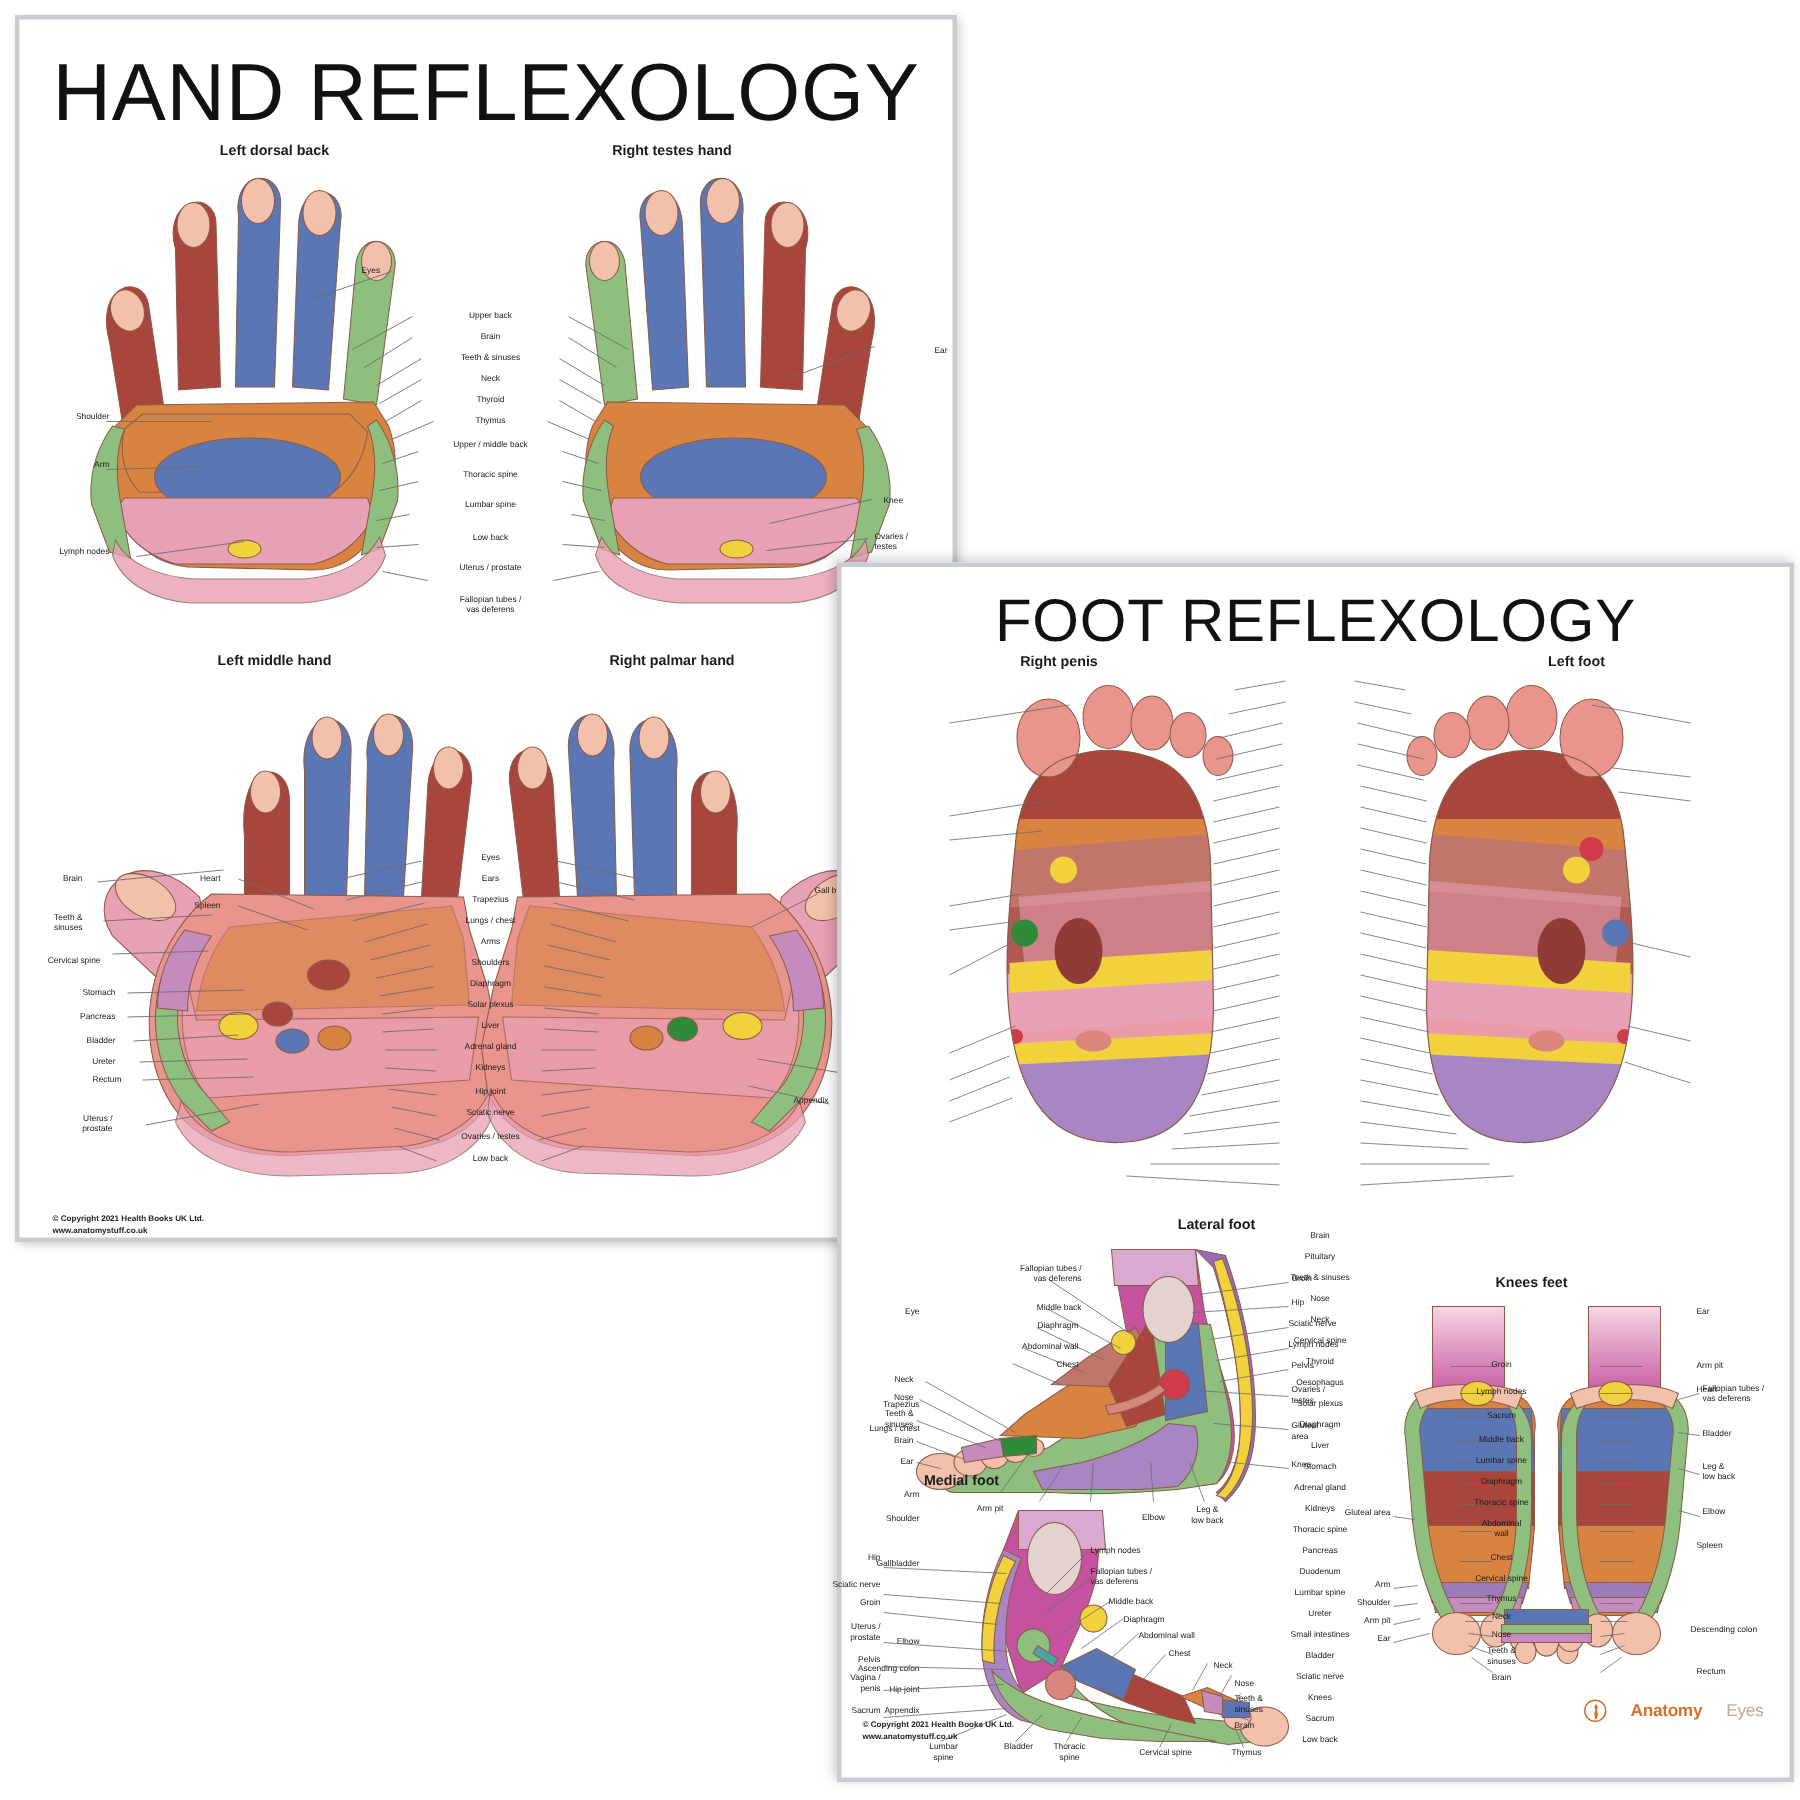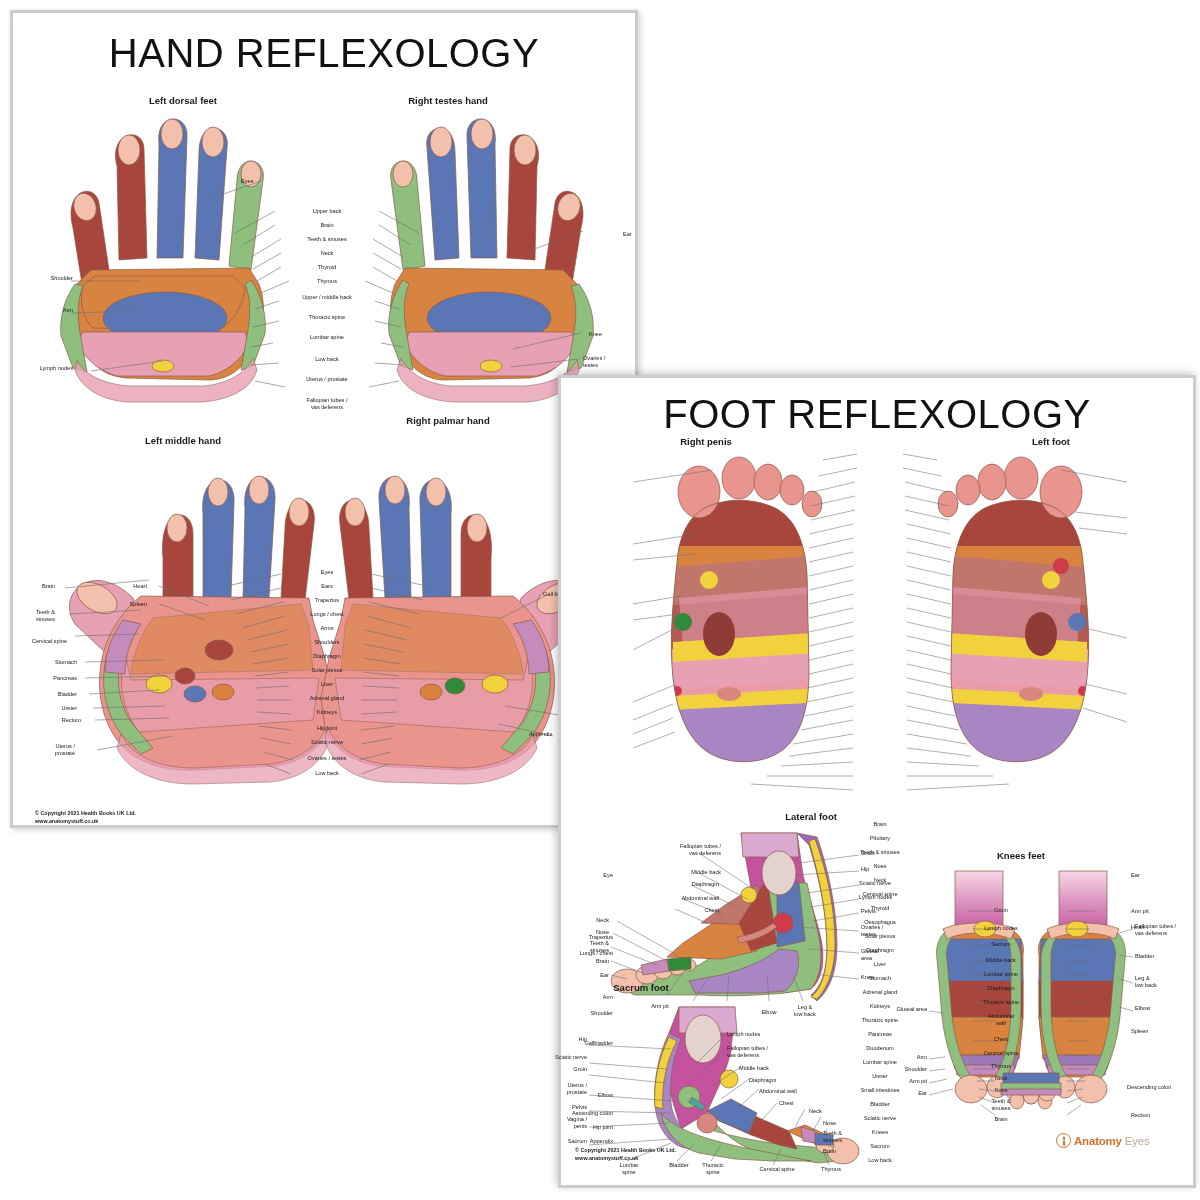--- a/index.html
+++ b/index.html
@@ -3,48 +3,48 @@
 <meta charset="utf-8">
 <style>
   html,body{margin:0;padding:0;background:#ffffff;}
   body{width:1200px;height:1200px;font-family:"Liberation Sans",sans-serif;overflow:hidden;position:relative;}
 
   .poster{position:absolute;background:#ffffff;border:3px solid #c9cdd2;box-sizing:border-box;}
   #hand-poster{left:10px;top:10px;width:628px;height:818px;z-index:1;box-shadow:2px 2px 6px rgba(0,0,0,.18);}
   #foot-poster{left:558px;top:375px;width:638px;height:813px;z-index:2;box-shadow:-2px -2px 8px rgba(0,0,0,.22);}
 
   .poster-title{text-align:center;font-weight:400;letter-spacing:.5px;color:#111;}
-  #hand-poster .poster-title{font-size:40px;margin-top:18px;}
+  #hand-poster .poster-title{font-size:54px;margin-top:18px;}
   #foot-poster .poster-title{font-size:40px;margin-top:14px;}
 
   .section-title{font-size:9.5px;font-weight:bold;color:#1a1a1a;text-align:center;position:absolute;}
 
   .lbl{position:absolute;font-size:5.6px;color:#1a1a1a;line-height:1.25;white-space:pre-line;}
   .lbl.r{text-align:right;}
   .lbl.l{text-align:left;}
   .lbl.c{text-align:center;}
 
   .copyright{position:absolute;font-size:5.4px;font-weight:bold;color:#222;line-height:1.5;}
 
-  .logo{position:absolute;display:flex;align-items:center;gap:3px;}
+  .logo{position:absolute;display:flex;align-items:center;gap:16px;}
   .logo-mark{width:15px;height:15px;border-radius:50%;border:1.4px solid #d4712a;position:relative;box-sizing:border-box;}
   .logo-mark:before{content:"";position:absolute;left:4px;top:2.2px;width:6px;height:10px;background:#d4712a;
      clip-path:polygon(42% 0,62% 6%,70% 22%,58% 40%,72% 62%,62% 100%,40% 100%,30% 62%,44% 40%,32% 22%);}
   .logo-t1{font-size:11.5px;font-weight:bold;color:#d4712a;letter-spacing:-.2px;}
   .logo-t2{font-size:11.5px;color:#bfa893;letter-spacing:-.2px;}
   .hand-svg,.foot-svg{position:absolute;left:0;top:0;}
 </style>
 </head>
 <body>
 
 <div class="poster" id="hand-poster">
 
   <div class="poster-title">HAND REFLEXOLOGY</div>
 
-  <div class="section-title" style="left:110px;top:82px;width:120px;">Left dorsal feet</div>
+  <div class="section-title" style="left:110px;top:82px;width:120px;">Left dorsal back</div>
   <div class="section-title" style="left:375px;top:82px;width:120px;">Right testes hand</div>
 
   <svg class="hand-svg" width="628" height="300" style="left:0;top:95px;">
     <g stroke="#8a5c4a" stroke-width="0.7">
 
       <path d="M60,120 C56,105 58,92 66,86 C74,80 84,84 86,95 L98,175 L70,182 Z" fill="#a8453c"></path>
       <path d="M104,58 C100,44 104,32 113,28 C122,24 131,30 131,41 L134,150 L106,152 Z" fill="#a8453c"></path>
       <path d="M146,36 C144,22 150,12 159,11 C168,10 175,18 174,29 L170,150 L144,150 Z" fill="#5b76b5"></path>
       <path d="M186,44 C186,30 192,20 201,20 C210,20 216,29 214,40 L206,152 L182,150 Z" fill="#5b76b5"></path>
       <path d="M224,72 C224,60 231,52 239,53 C247,54 252,62 250,72 L238,162 L216,158 Z" fill="#8fbf7e"></path>
@@ -138,21 +138,21 @@
   <div class="lbl c" style="left:274px;top:363px;width:80px;">Uterus / prostate</div>
   <div class="lbl c" style="left:272px;top:384px;width:84px;">Fallopian tubes /
 vas deferens</div>
 
   <div class="lbl l" style="left:610px;top:218px;width:24px;">Ear</div>
   <div class="lbl l" style="left:576px;top:318px;width:40px;">Knee</div>
   <div class="lbl l" style="left:570px;top:342px;width:50px;">Ovaries /
 testes</div>
 
   <div class="section-title" style="left:110px;top:422px;width:120px;">Left middle hand</div>
-  <div class="section-title" style="left:375px;top:402px;width:120px;">Right palmar hand</div>
+  <div class="section-title" style="left:375px;top:422px;width:120px;">Right palmar hand</div>
 
   <svg class="hand-svg" width="628" height="360" style="left:0;top:435px;">
     <g stroke="#8a5c4a" stroke-width="0.7">
 
       <path d="M150,110 C148,90 152,72 162,68 C172,64 180,72 180,86 L180,150 L150,150 Z" fill="#a8453c"></path>
       <path d="M190,66 C188,48 194,34 204,32 C214,30 222,40 221,54 L218,150 L190,150 Z" fill="#5b76b5"></path>
       <path d="M232,60 C230,44 236,30 246,29 C256,28 263,38 262,52 L256,150 L230,150 Z" fill="#5b76b5"></path>
       <path d="M272,80 C272,64 279,52 288,52 C297,52 303,62 301,76 L292,152 L268,150 Z" fill="#a8453c"></path>
       <ellipse cx="164" cy="80" rx="10" ry="14" fill="#f3c0ab"></ellipse>
       <ellipse cx="205" cy="44" rx="10" ry="14" fill="#f3c0ab"></ellipse>
@@ -554,21 +554,21 @@
   <div class="lbl l" style="left:300px;top:488px;width:54px;">Hip</div>
   <div class="lbl l" style="left:298px;top:502px;width:58px;">Sciatic nerve</div>
   <div class="lbl l" style="left:298px;top:516px;width:58px;">Lymph nodes</div>
   <div class="lbl l" style="left:300px;top:530px;width:54px;">Pelvis</div>
   <div class="lbl l" style="left:300px;top:546px;width:54px;">Ovaries /
 testes</div>
   <div class="lbl l" style="left:300px;top:570px;width:54px;">Gluteal
 area</div>
   <div class="lbl l" style="left:300px;top:596px;width:54px;">Knee</div>
 
-  <div class="section-title" style="left:30px;top:604px;width:100px;">Sacrum foot</div>
+  <div class="section-title" style="left:30px;top:604px;width:100px;">Medial foot</div>
 
   <svg class="foot-svg" width="340" height="190" style="left:0;top:615px;">
     <g stroke="#8a5c4a" stroke-width=".7">
       <path d="M118,14 L174,14 L170,58 C164,84 152,104 146,120 L120,136 L108,96 L108,40 Z" fill="#c4529e"></path>
       <path d="M118,14 L174,14 L176,40 L118,40 Z" fill="#dba8cf"></path>
       <path d="M146,120 C158,136 172,150 194,158 L232,166 L258,170 L276,168 C282,166 280,158 272,156 L210,150 C184,146 158,140 140,134 Z" fill="#8fbf7e"></path>
       <path d="M150,124 L190,142 L218,152 L236,156 L228,138 L196,124 L168,112 Z" fill="#a8453c"></path>
       <path d="M226,138 L248,148 L262,154 L270,156 L266,142 L244,132 Z" fill="#d98341"></path>
       <path d="M146,118 L170,106 L196,120 L188,140 L158,128 Z" fill="#5b76b5"></path>
       <path d="M108,40 C98,60 92,88 94,112 C96,134 106,148 120,154 L146,160 L140,148 C124,142 112,128 110,110 C108,88 112,64 120,46 Z" fill="#a886c4"></path>

